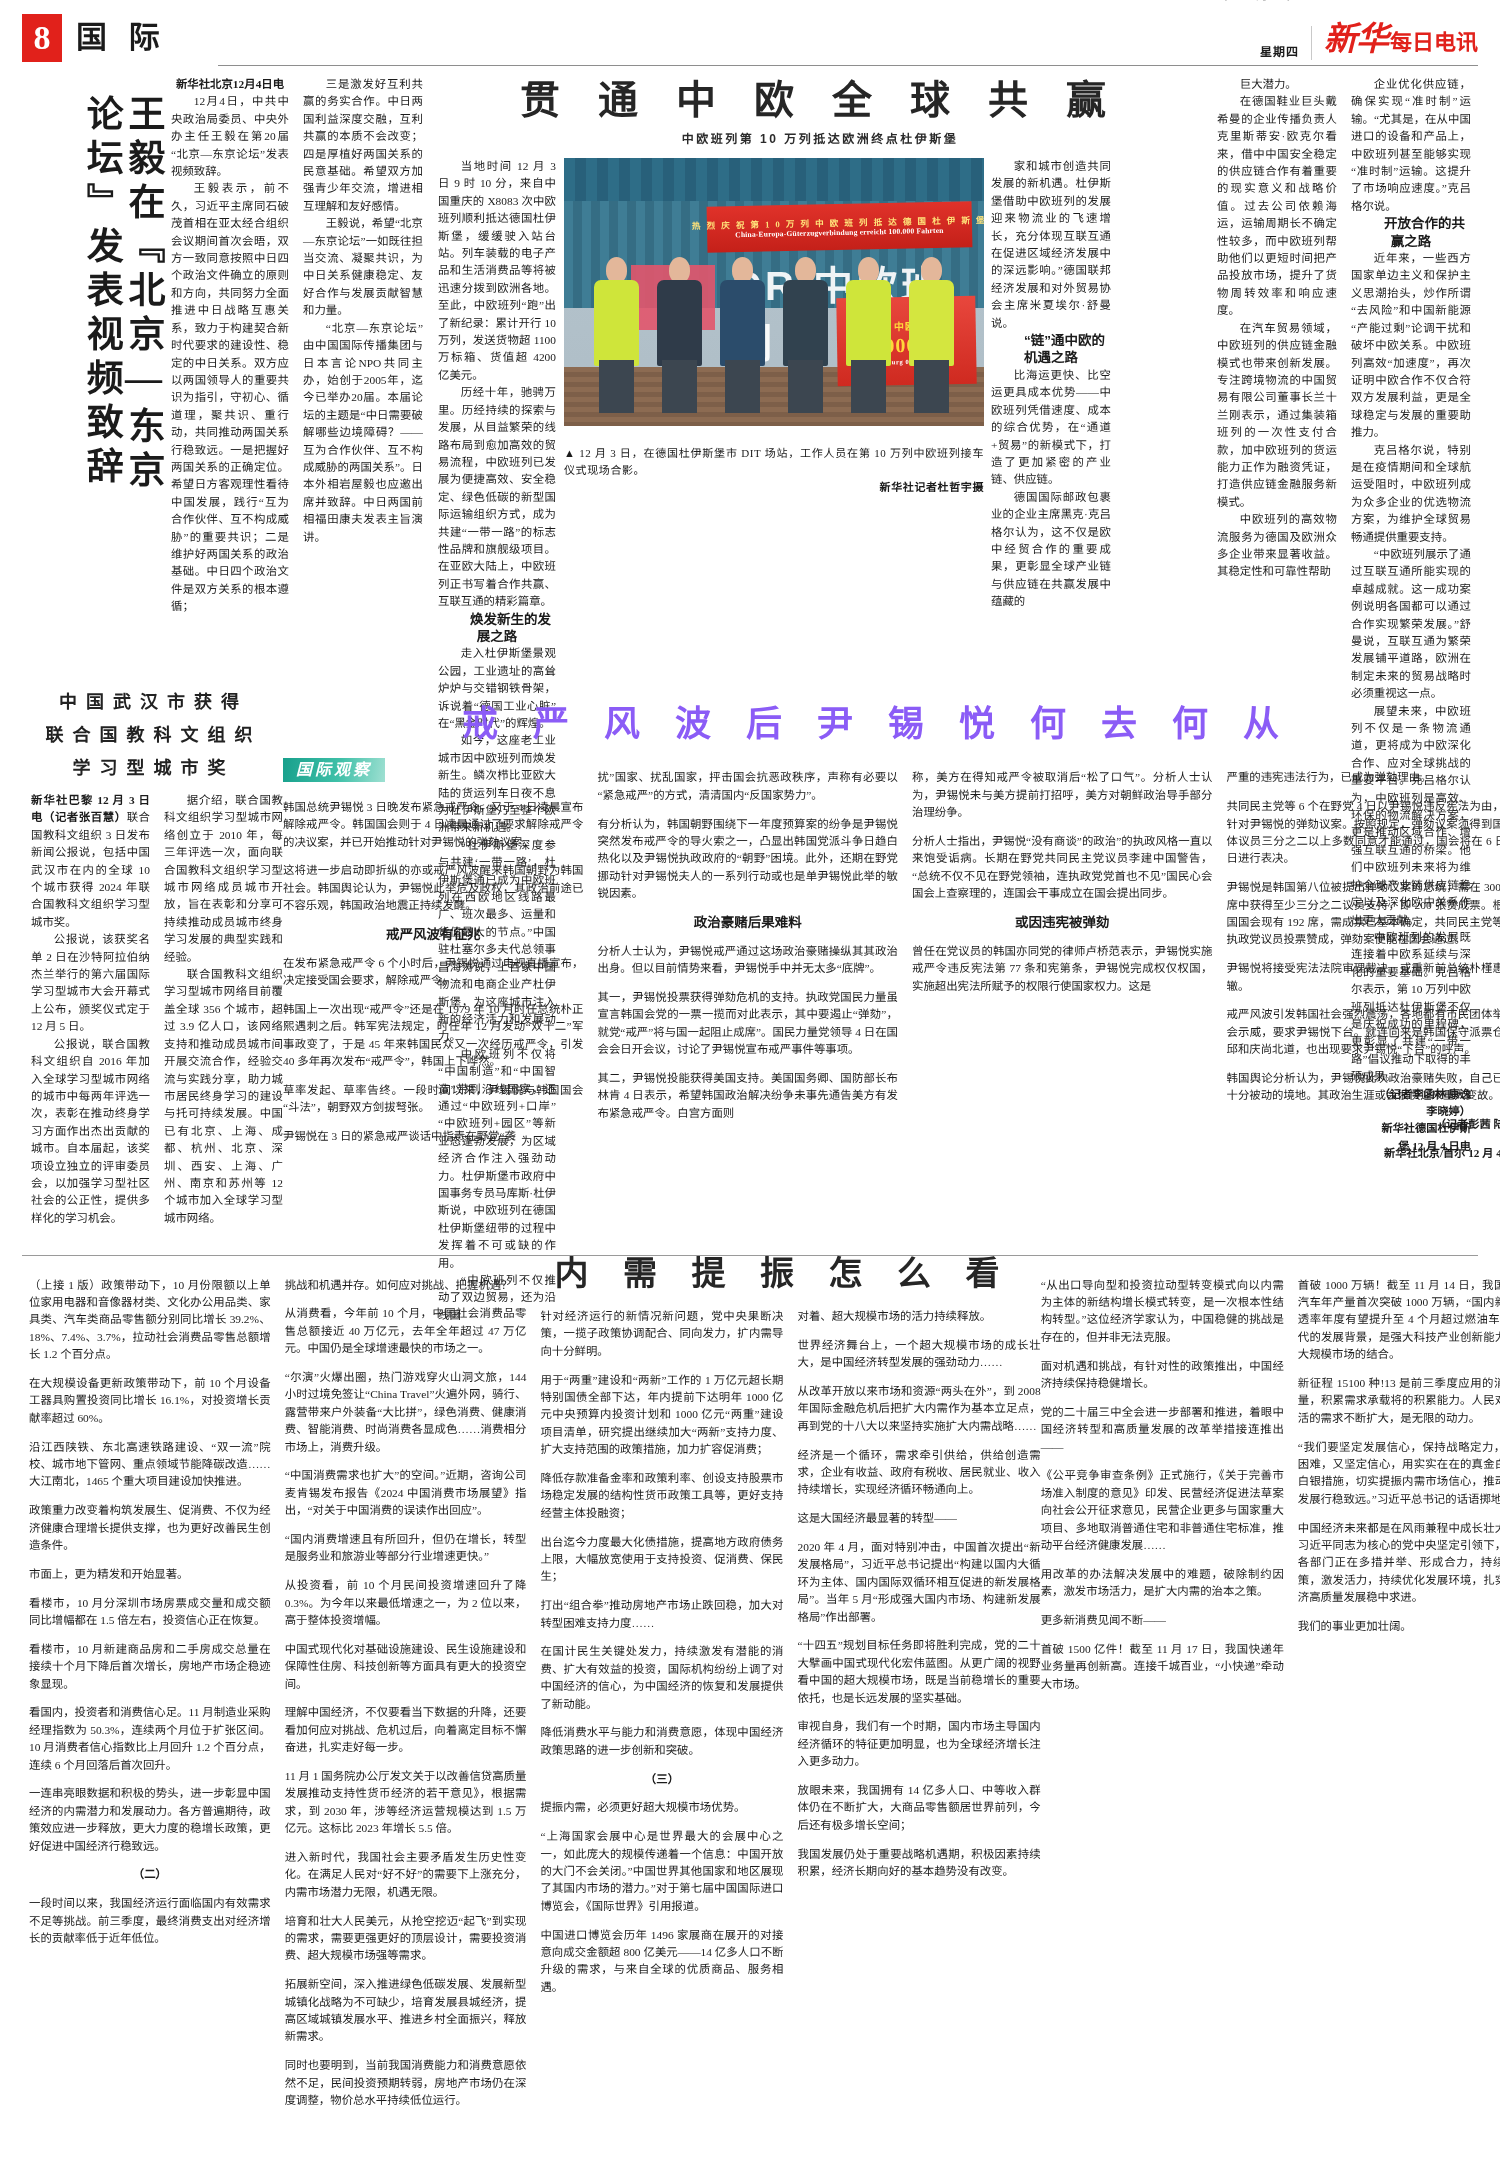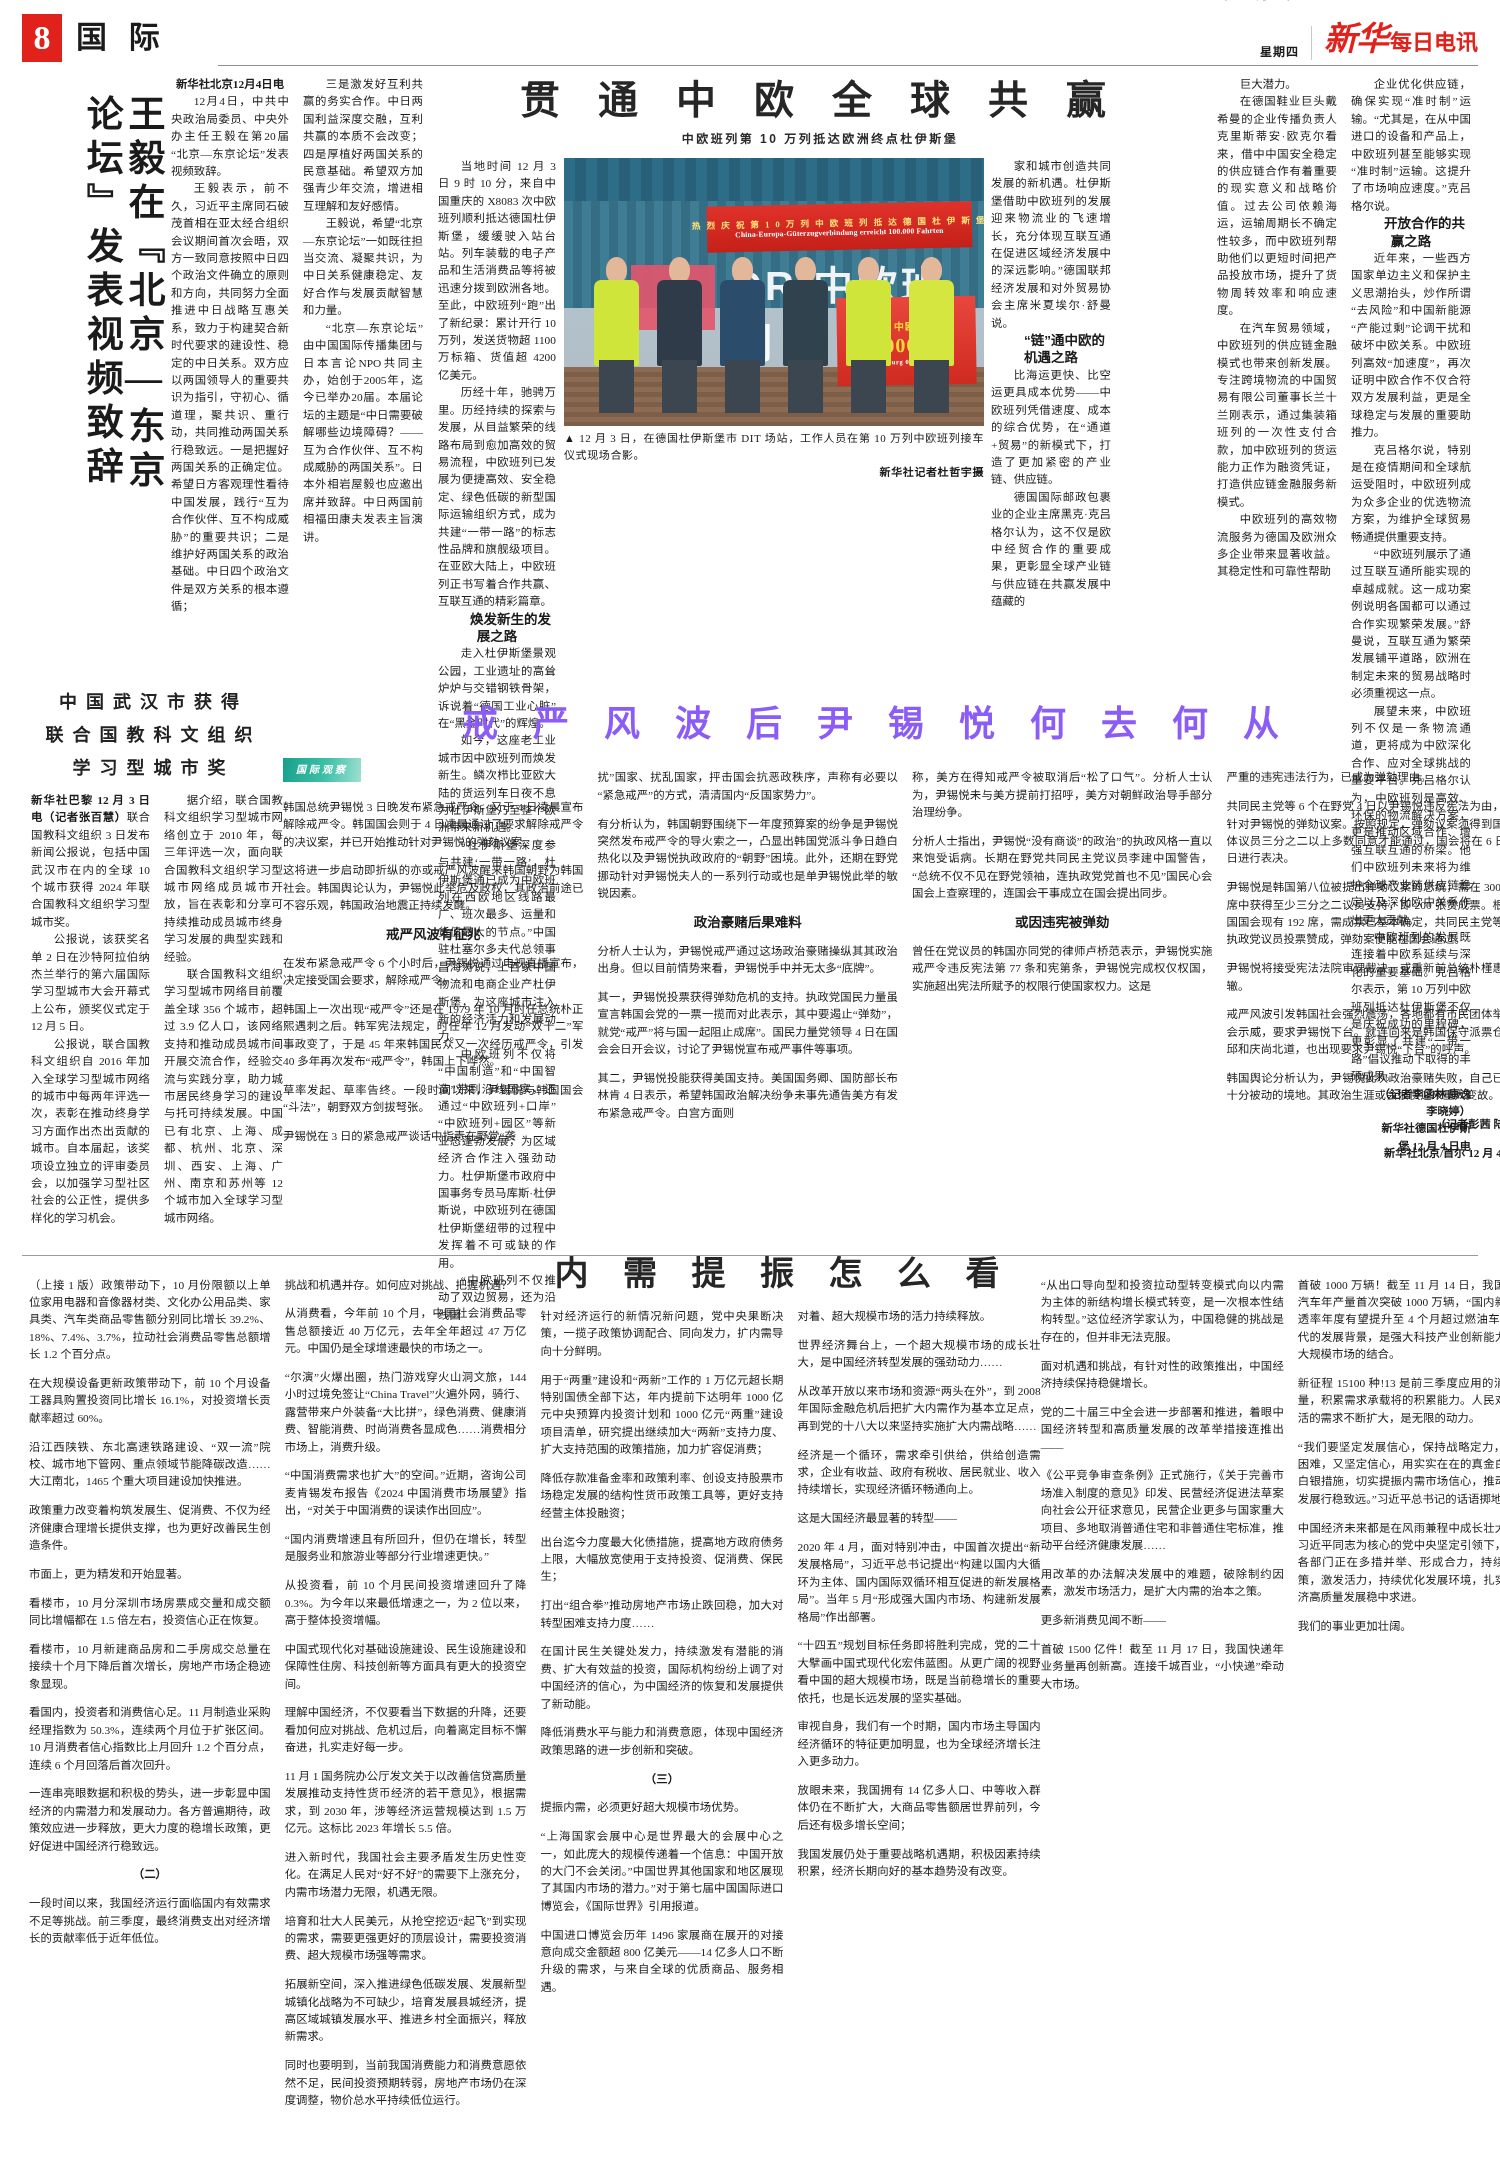--- a/index.html
+++ b/index.html
@@ -113,36 +113,36 @@
   .person{ position:absolute; bottom:5%; width:13%; height:58%; }
   .person .head{ position:absolute; left:30%; top:0; width:40%; height:17%; border-radius:50%; background:#e3b79a;}
   .person .body{ position:absolute; left:8%; top:15%; width:84%; height:55%; border-radius:7px 7px 2px 2px;}
   .person .legs{ position:absolute; left:18%; top:66%; width:64%; height:34%; background:#3c4650;}
   .p1{ left:6%; } .p1 .body{ background:#cfe53a; }
   .p2{ left:21%; } .p2 .body{ background:#2f3b49; }
   .p3{ left:36%; } .p3 .body{ background:#2b4c6b; }
   .p4{ left:51%; } .p4 .body{ background:#31424f; }
   .p5{ left:66%; } .p5 .body{ background:#cfe53a; }
   .p6{ left:81%; } .p6 .body{ background:#d4e63f; }
-  .cap{ font-size:11px; line-height:16.5px; margin-top:4px; font-family:"Liberation Serif",serif;
+  .cap{ font-size:11px; line-height:16.5px; margin-top:19px; font-family:"Liberation Serif",serif;
         text-align:justify; letter-spacing:.6px;}
   .cap-credit{ text-align:right; font-weight:700; margin-top:1px;}
 
   
   .block2{ position:relative; margin-top:10px; display:flex; }
   .award-title{
     text-align:center; font-weight:700; font-size:18px; line-height:33px; letter-spacing:2px;
     font-family:"Liberation Sans","DejaVu Sans",sans-serif; color:#222;
   }
   .b2-title{ text-align:center; font-family:"Liberation Serif",serif; font-size:36px; font-weight:700;
              letter-spacing:13px; margin:8px 0 12px; color:#8b5cf6;}
   .b2-body{ display:flex; margin-top:4px;}
   .b2-body .c{ padding:0 7px; font-size:11.4px; line-height:17.4px; text-align:justify;}
   .badge{
-    display:inline-block; padding:3px 13px 4px; color:#fff; font-weight:700; font-size:10px;
+    display:inline-block; padding:3px 13px 4px; color:#fff; font-weight:700; font-size:16px;
     letter-spacing:3px; font-style:italic;
     background:linear-gradient(100deg,#18a08c 0%,#3fc0a8 55%,#9fe0d2 100%);
     font-family:"Liberation Sans","DejaVu Sans",sans-serif;
     margin-bottom:5px;
   }
 
   
   .bottom{ position:relative; margin-top:28px; }
   .bt-rule{ height:1px; background:#9a9a9a; margin-bottom:9px;}
   .bt-cols{ display:flex; }

